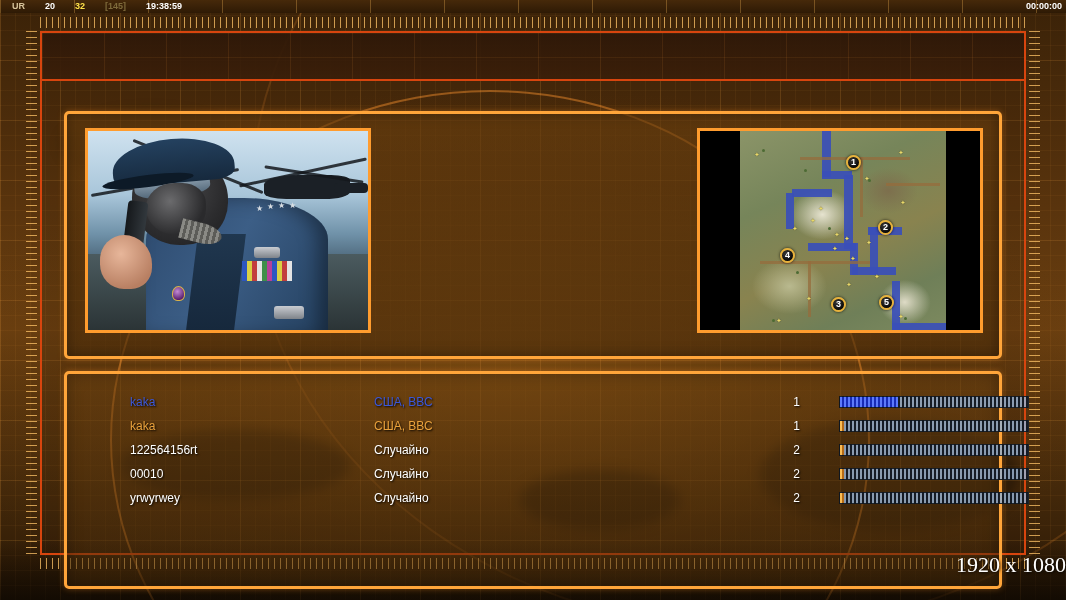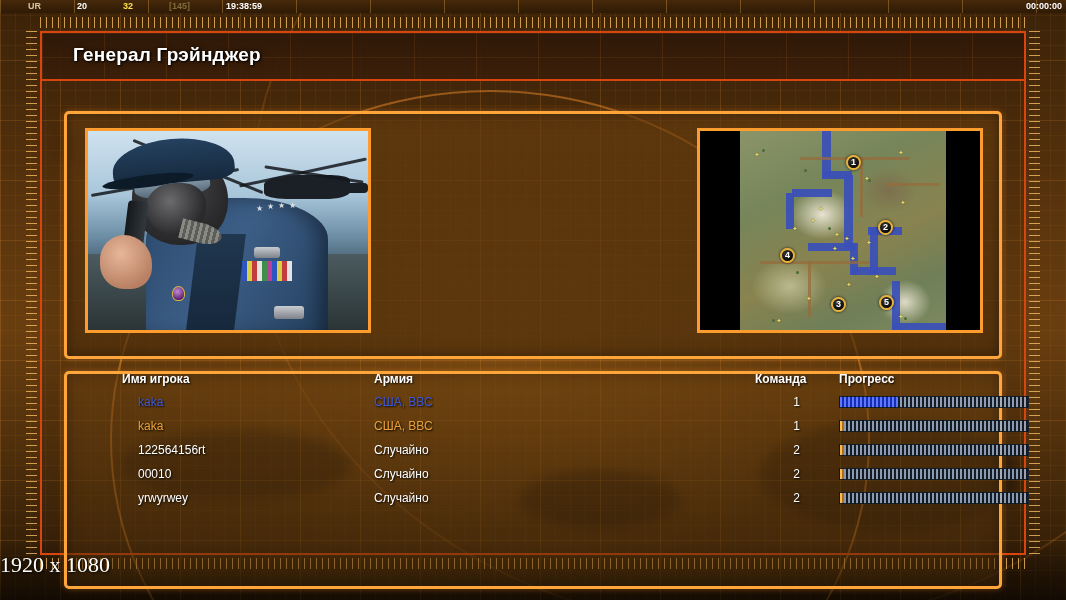--- a/index.html
+++ b/index.html
@@ -71,21 +71,21 @@
     white-space: nowrap;
     z-index: 40;
   }
   #topbar .tick-row {
     position: absolute; inset: 0;
     background-image:
       linear-gradient(to right, rgba(255,190,90,0.30) 1px, transparent 1px);
     background-size: 74px 100%;
   }
   #topbar .stats { position: absolute; left: 2px; top: 0; }
-  #topbar .stats span { padding: 0 10px; margin-left: 16px; }
+  #topbar .stats span { padding: 0 10px; }
   .s-ur    { color: #d7c39a; }
   .s-n1    { color: #ffffff; }
   .s-n2    { color: #ffe24a; }
   .s-brk   { color: #7e6a3a; }
   .s-clock { color: #ffffff; }
   #topbar .timer {
     position: absolute; right: 4px; top: 0;
     color: #ffffff;
   }
 
@@ -378,21 +378,21 @@
     width: 938px;
     z-index: 24;
   }
   .row {
     position: relative;
     height: 24px;
     font-size: 12px;
     text-shadow: 1px 1px 2px rgba(0,0,0,0.92);
   }
   .row .cell { position: absolute; top: 0; line-height: 15px; }
-  .row .c-name { left: 66px; padding-left: 8px; }
+  .row .c-name { left: 58px; padding-left: 8px; }
   .row .c-army { left: 310px; }
   .row .c-team { left: 722px; width: 14px; text-align: right; color:#ffffff; }
   .bar {
     position: absolute;
     left: 775px; top: 1px;
     width: 190px; height: 12px;
     background:
       repeating-linear-gradient(90deg,
         rgba(150,175,205,0.85) 0 2px,
         rgba(18,26,38,0.95) 2px 4px);
@@ -405,26 +405,27 @@
       repeating-linear-gradient(90deg,
         rgba(90,120,255,0.95) 0 2px,
         rgba(24,44,190,0.95) 2px 4px);
   }
 
   
   #resolution {
     position: absolute;
     left: 0; right: 0;
     top: 552px;
-    text-align: left;
+    text-align: right;
     font-family: "Liberation Serif", serif;
     font-size: 22px;
     color: #ffffff;
     text-shadow: 1px 1px 3px rgba(0,0,0,0.95);
     z-index: 45;
+    padding-left: 24px;
   }
 </style>
 </head>
 <body>
 
 <div id="screen">
 
   <div class="bg-blob" style="left:120px;top:430px;width:230px;height:70px;"></div>
   <div class="bg-blob" style="left:520px;top:470px;width:160px;height:60px;"></div>
   <div class="bg-blob" style="left:760px;top:420px;width:260px;height:110px;"></div>
@@ -443,21 +444,20 @@
 
   <div class="ruler vert" style="left:26px;top:31px;height:524px;"></div>
   <div class="ruler vert" style="left:1029px;top:31px;height:524px;"></div>
   <div class="ruler horz" style="left:40px;top:17px;width:986px;"></div>
   <div class="ruler horz" style="left:40px;top:558px;width:986px;"></div>
 
   <div id="frame">
 
     <div id="titlebar">
       <div class="grid"></div>
-      <div id="title-text">Генерал Грэйнджер</div>
     </div>
 
     <div id="info-panel">
 
       <div id="portrait">
         <div class="pt-sky"></div>
         <div class="pt-deck"></div>
 
         <div class="pt-rotor" style="left:2px;top:50px;width:150px;transform:rotate(-10deg);"></div>
         <div class="pt-rotor" style="left:40px;top:34px;width:140px;transform:rotate(22deg);"></div>
@@ -549,26 +549,20 @@
           <div class="mm-pos" style="left:138px;top:89px;">2</div>
           <div class="mm-pos" style="left:91px;top:166px;">3</div>
           <div class="mm-pos" style="left:40px;top:117px;">4</div>
           <div class="mm-pos" style="left:139px;top:164px;">5</div>
         </div>
       </div>
     </div>
 
     <div id="table-panel"></div>
 
-    <div id="table-head">
-      <div class="th col-name">Имя игрока</div>
-      <div class="th col-army">Армия</div>
-      <div class="th col-team">Команда</div>
-      <div class="th col-prog">Прогресс</div>
-    </div>
 
     <div id="rows">
         <div class="row">
           <div class="cell c-name" style="color: rgb(59, 87, 216);">kaka</div>
           <div class="cell c-army" style="color: rgb(59, 87, 216);">США, ВВС</div>
           <div class="cell c-team">1</div>
           <div class="bar">
             <div class="bar-fill" style="width: 31%;"></div>
           </div>
         </div>

